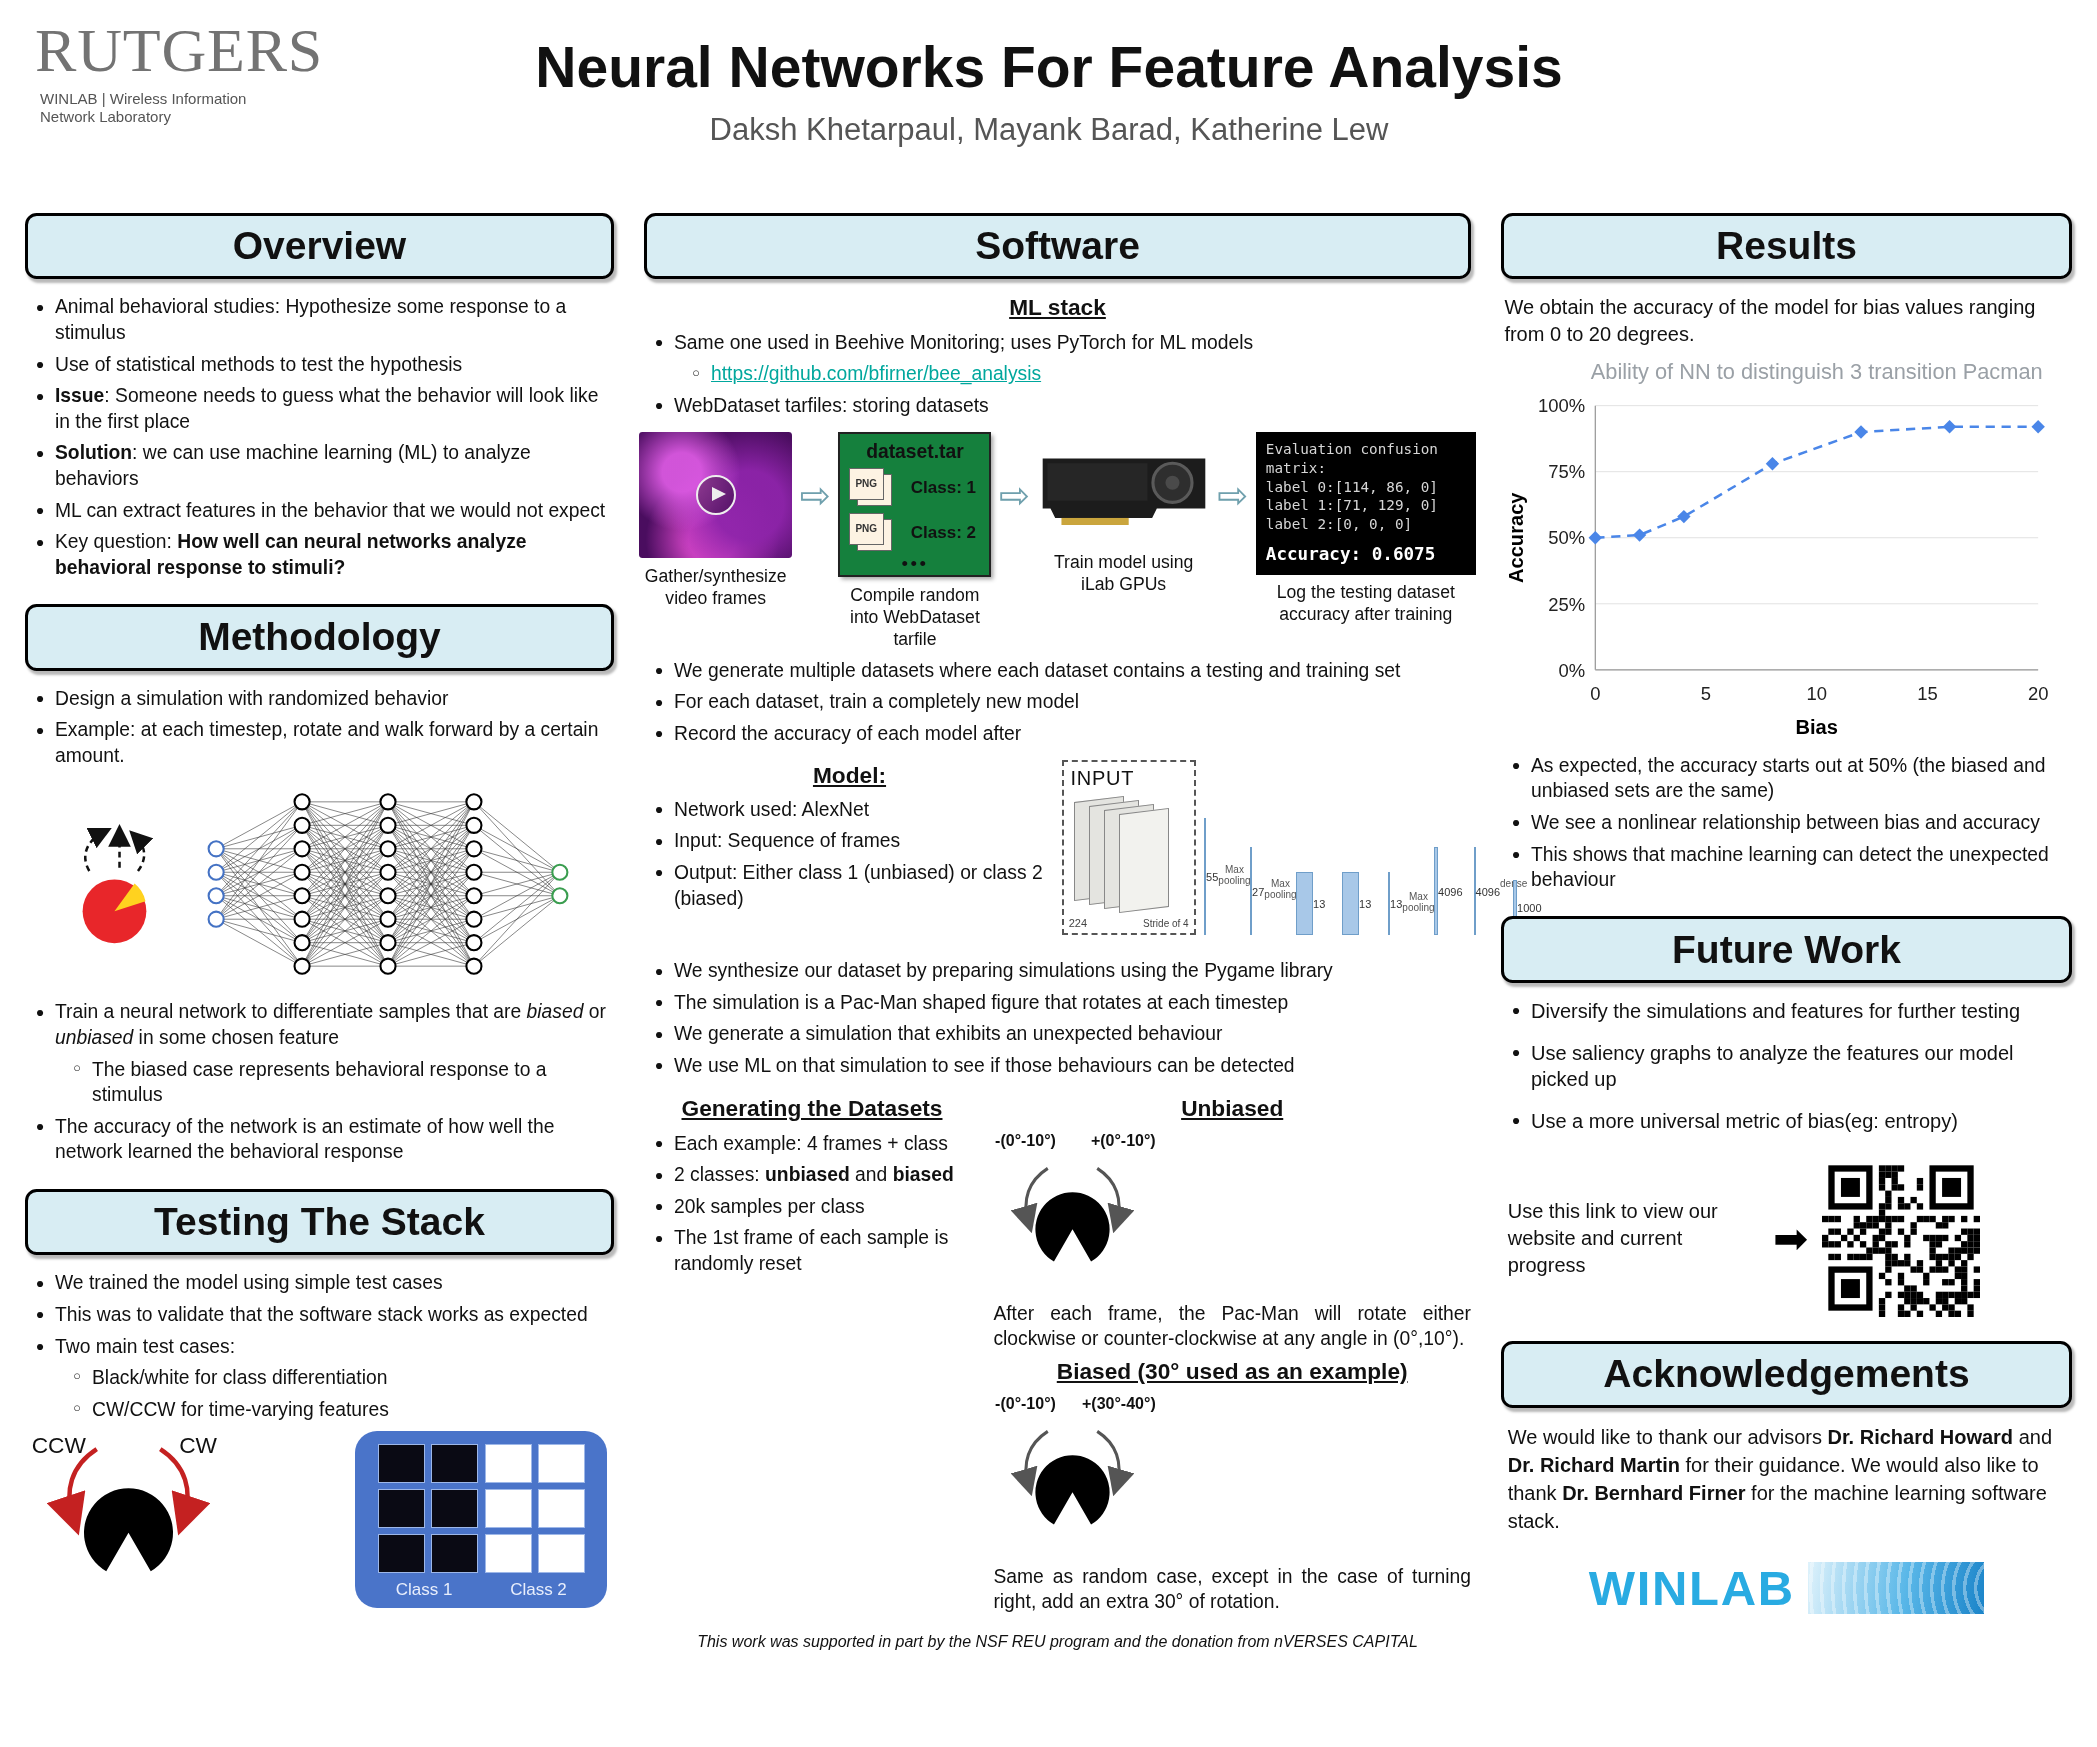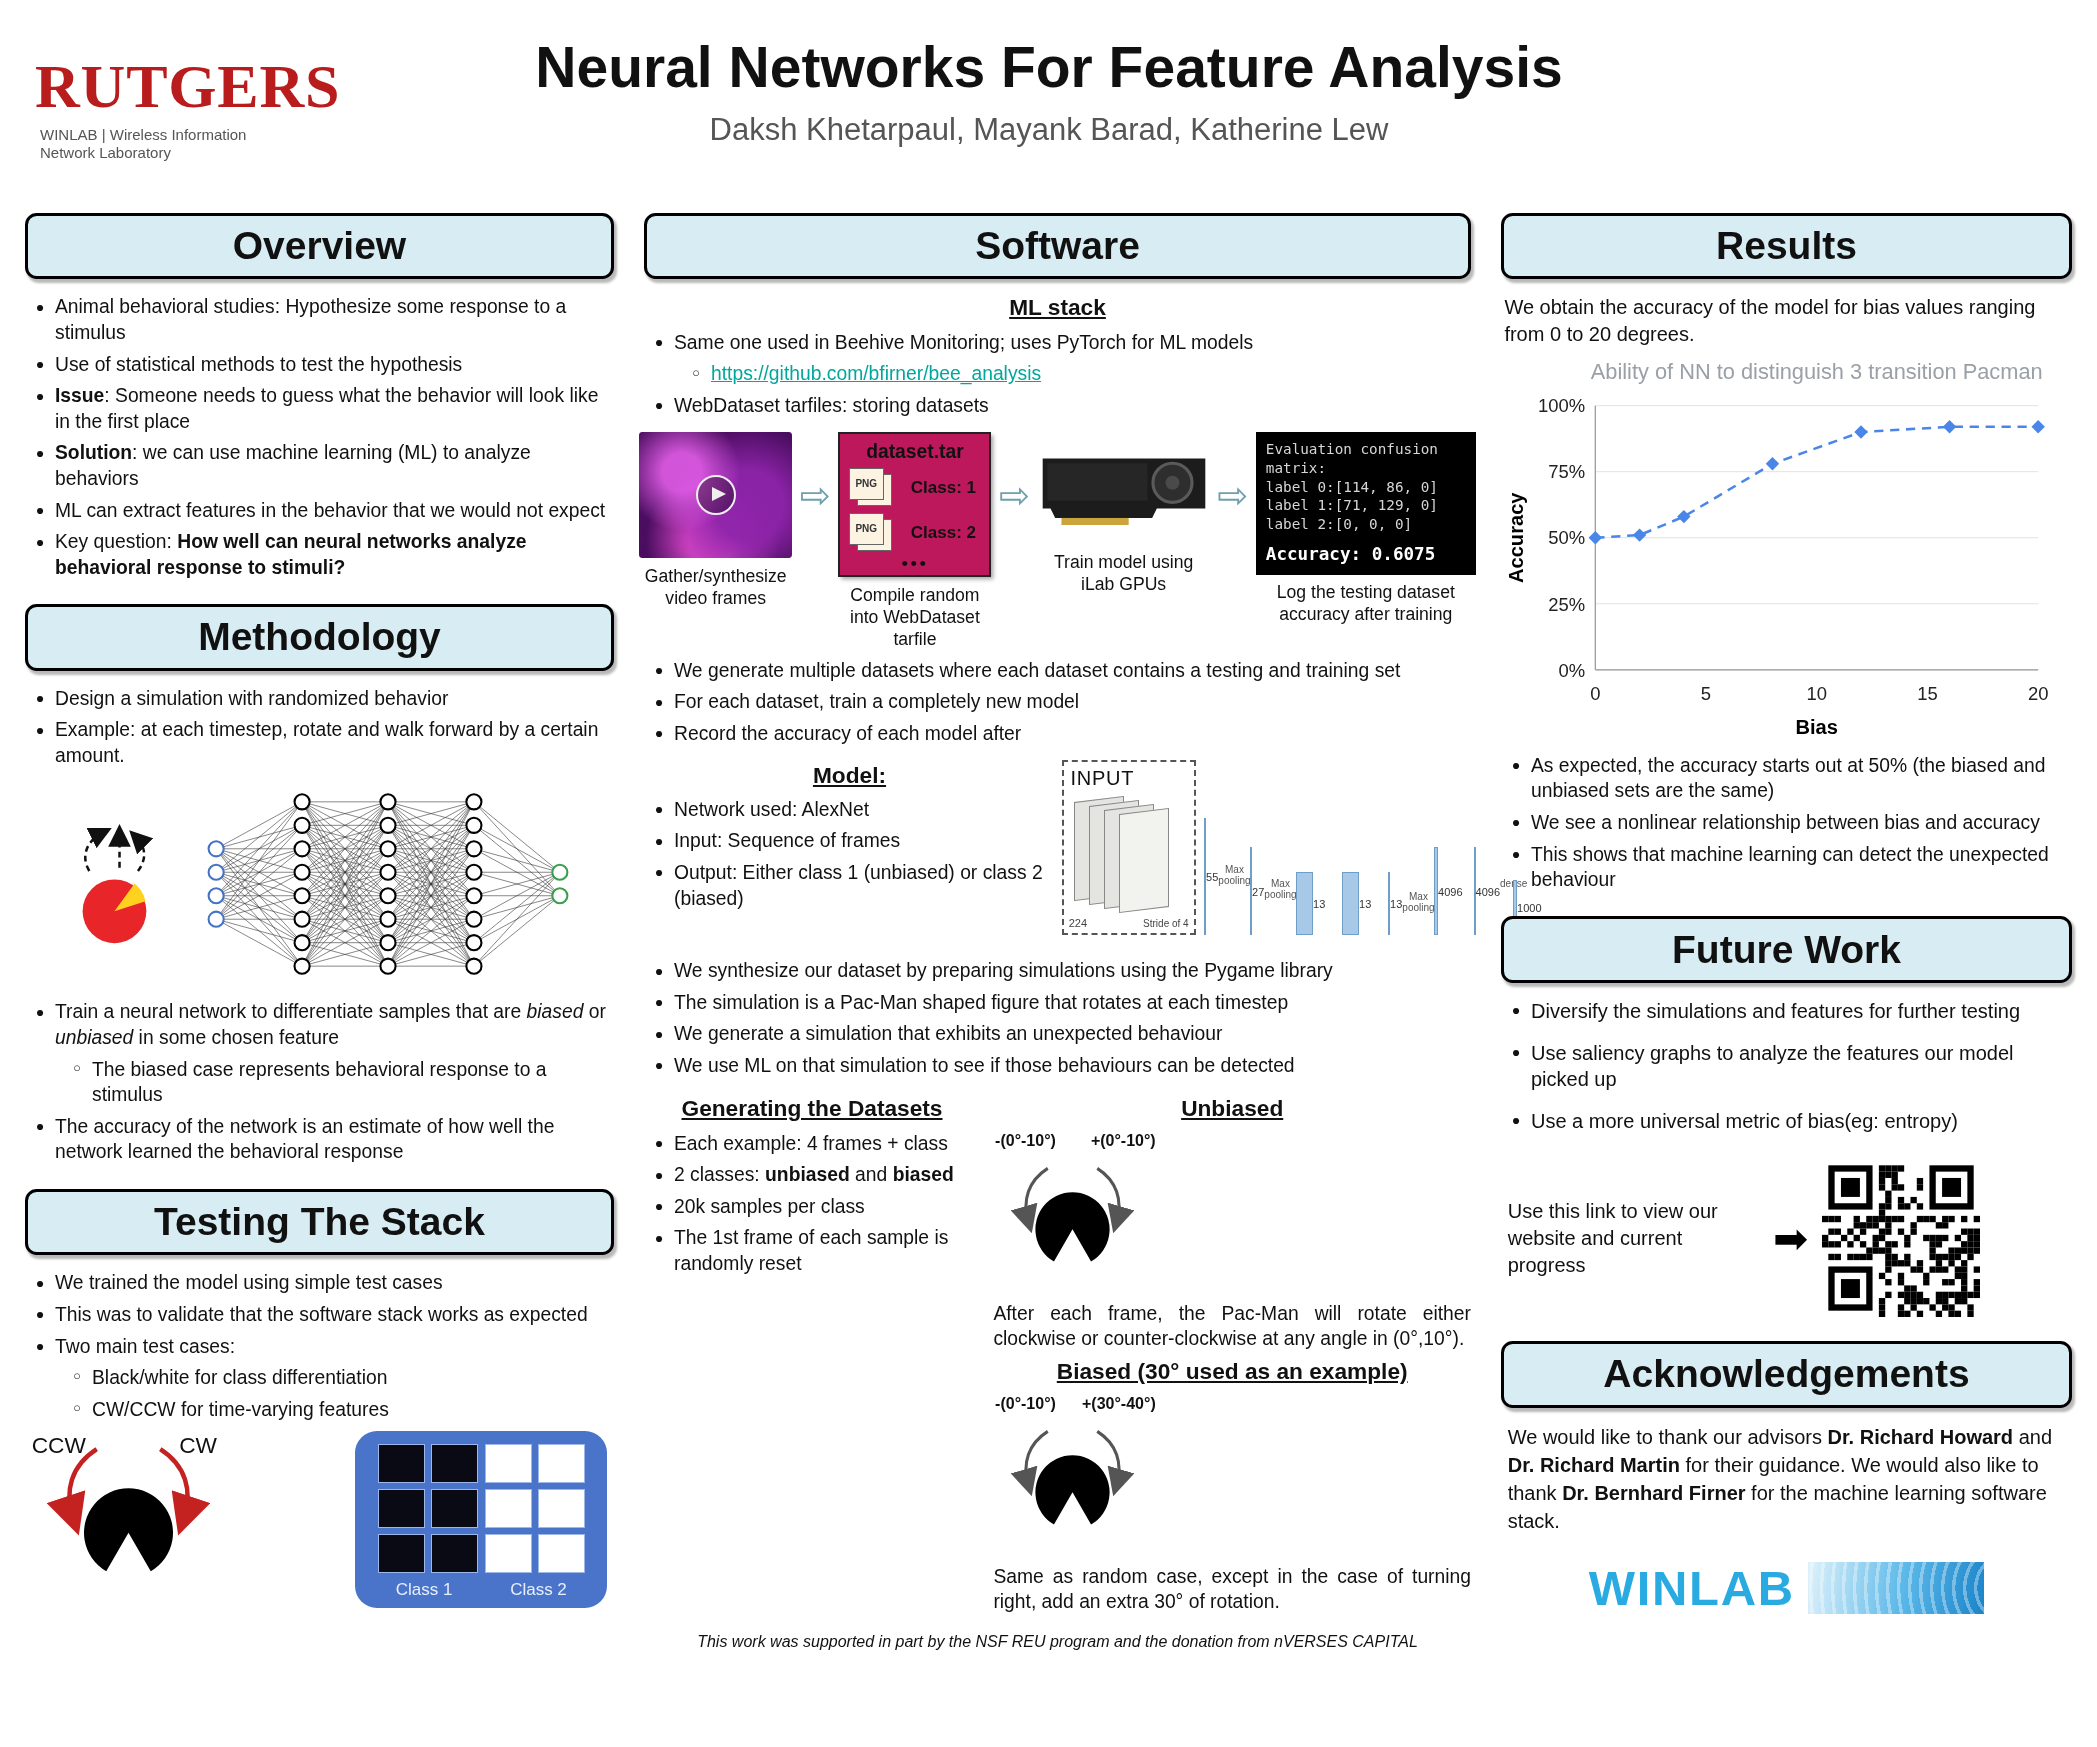--- a/index.html
+++ b/index.html
@@ -3,21 +3,21 @@
 <meta charset="utf-8">
 <style>
   * { margin:0; padding:0; box-sizing:border-box; }
   body {
     width:2098px; height:1748px; background:#fff; color:#111;
     font-family:"Liberation Sans", sans-serif; font-size:19.3px; overflow:hidden; position:relative;
   }
   
   .header { position:relative; height:201px; }
   .logo-block { position:absolute; left:35px; top:18.5px; }
-  .rutgers-text { font-family:"Liberation Serif", serif; font-weight:bold; font-size:62px; color:#b91c1c; letter-spacing:0.8px; line-height:1;margin-top:36px; }
+  .rutgers-text { font-family:"Liberation Serif", serif; font-weight:normal; font-size:62px; color:#737373; letter-spacing:0.8px; line-height:1; }
   .winlab-sub { color:#555; font-size:15px; line-height:1.25; margin-top:9px; padding-left:5px; }
   .title-block { text-align:center; padding-top:34px; }
   .title-block h1 { font-size:57px; font-weight:bold; }
   .authors { font-size:31px; color:#555; margin-top:11.7px; }
 
   
   .columns { display:flex; gap:30px; padding:11.7px 25px 0 25px; align-items:flex-start; }
   .col-left  { width:589px;  flex:none; }
   .col-mid   { width:827px;  flex:none; }
   .col-right { width:571px;  flex:none; }
@@ -63,21 +63,21 @@
   .pipe-arrow { height:126px; display:flex; align-items:center; font-size:37px; color:#6fa0ad; flex:none; }
   .video-frame { width:153px; height:126px; border-radius:3.4px; position:relative;
     background:
       radial-gradient(circle at 28% 32%, rgba(224,92,230,.9) 0 14%, transparent 42%),
       radial-gradient(circle at 72% 58%, rgba(142,36,170,.95) 0 26%, transparent 60%),
       radial-gradient(circle at 48% 85%, rgba(240,80,220,.8) 0 18%, transparent 50%),
       #4a0d5f;
     display:flex; align-items:center; justify-content:center; }
   .play-btn { width:40px; height:40px; border:2.5px solid #eee; border-radius:50%; background:rgba(0,0,0,.35); position:relative; }
   .play-btn::after { content:''; position:absolute; left:14.3px; top:10px; border-left:14.3px solid #eee; border-top:7.6px solid transparent; border-bottom:7.6px solid transparent; }
-  .tar-box { width:153px; border:2.5px solid #222; background:#be185d; padding:6.7px 8.4px; display:flex; flex-direction:column; gap:5px; box-shadow:2.5px 3.4px 4.2px rgba(0,0,0,.35); }
+  .tar-box { width:153px; border:2.5px solid #222; background:#15803d; padding:6.7px 8.4px; display:flex; flex-direction:column; gap:5px; box-shadow:2.5px 3.4px 4.2px rgba(0,0,0,.35); }
   .tar-title { font-weight:bold; font-size:19.3px; text-align:center; }
   .tar-row { display:flex; align-items:center; gap:13px; }
   .file-stack { position:relative; width:49px; height:40px; flex:none; }
   .file { position:absolute; width:35px; height:32px; background:#fdf3e3; border:1.7px solid #666; }
   .file.f2 { left:8.4px; top:6.7px; }
   .file.f1 { left:0; top:0; display:flex; align-items:center; justify-content:center; font-size:10px; font-weight:bold; color:#333; }
   .tar-class { font-weight:bold; font-size:17px; }
   .tar-dots { text-align:center; font-size:18.5px; letter-spacing:2.5px; line-height:.6; }
   .gpu-svg { width:172px; height:101px; margin-top:11.7px; }
   .terminal { width:220px; min-height:128px; background:#000; color:#d6d6d6; font-family:"DejaVu Sans Mono", monospace; font-size:14.3px; padding:8.4px 10px; line-height:1.3; }

